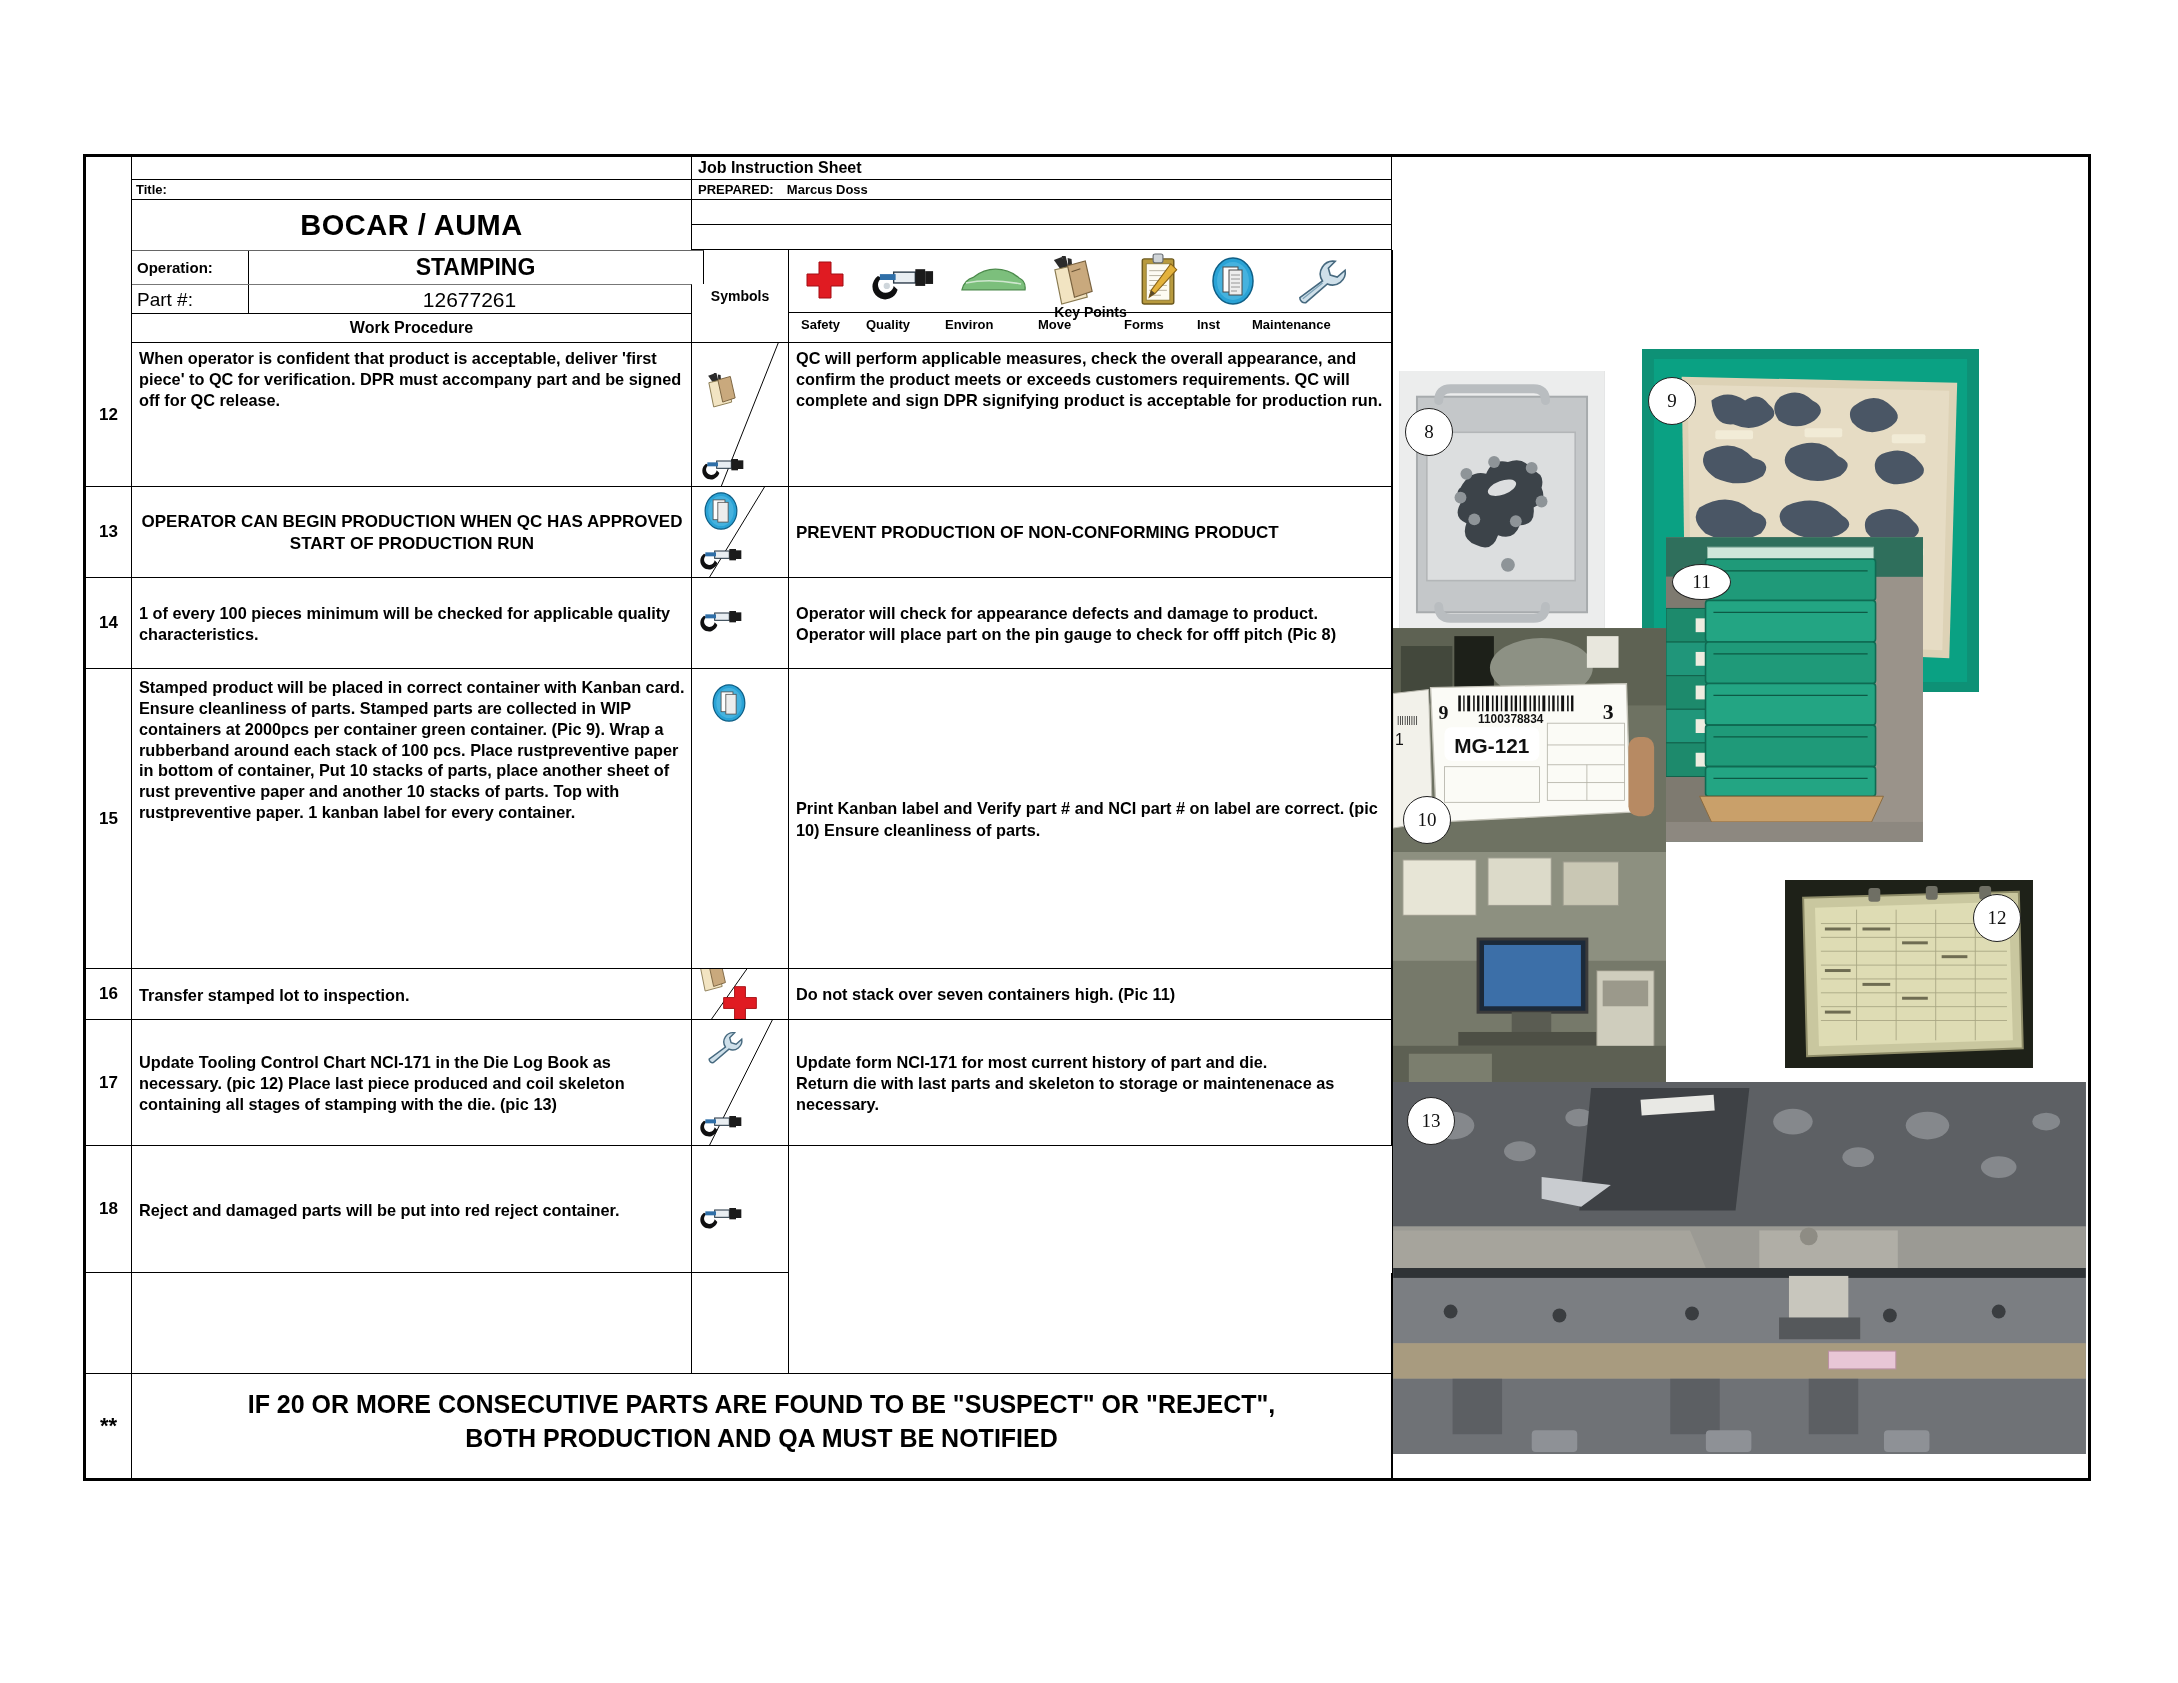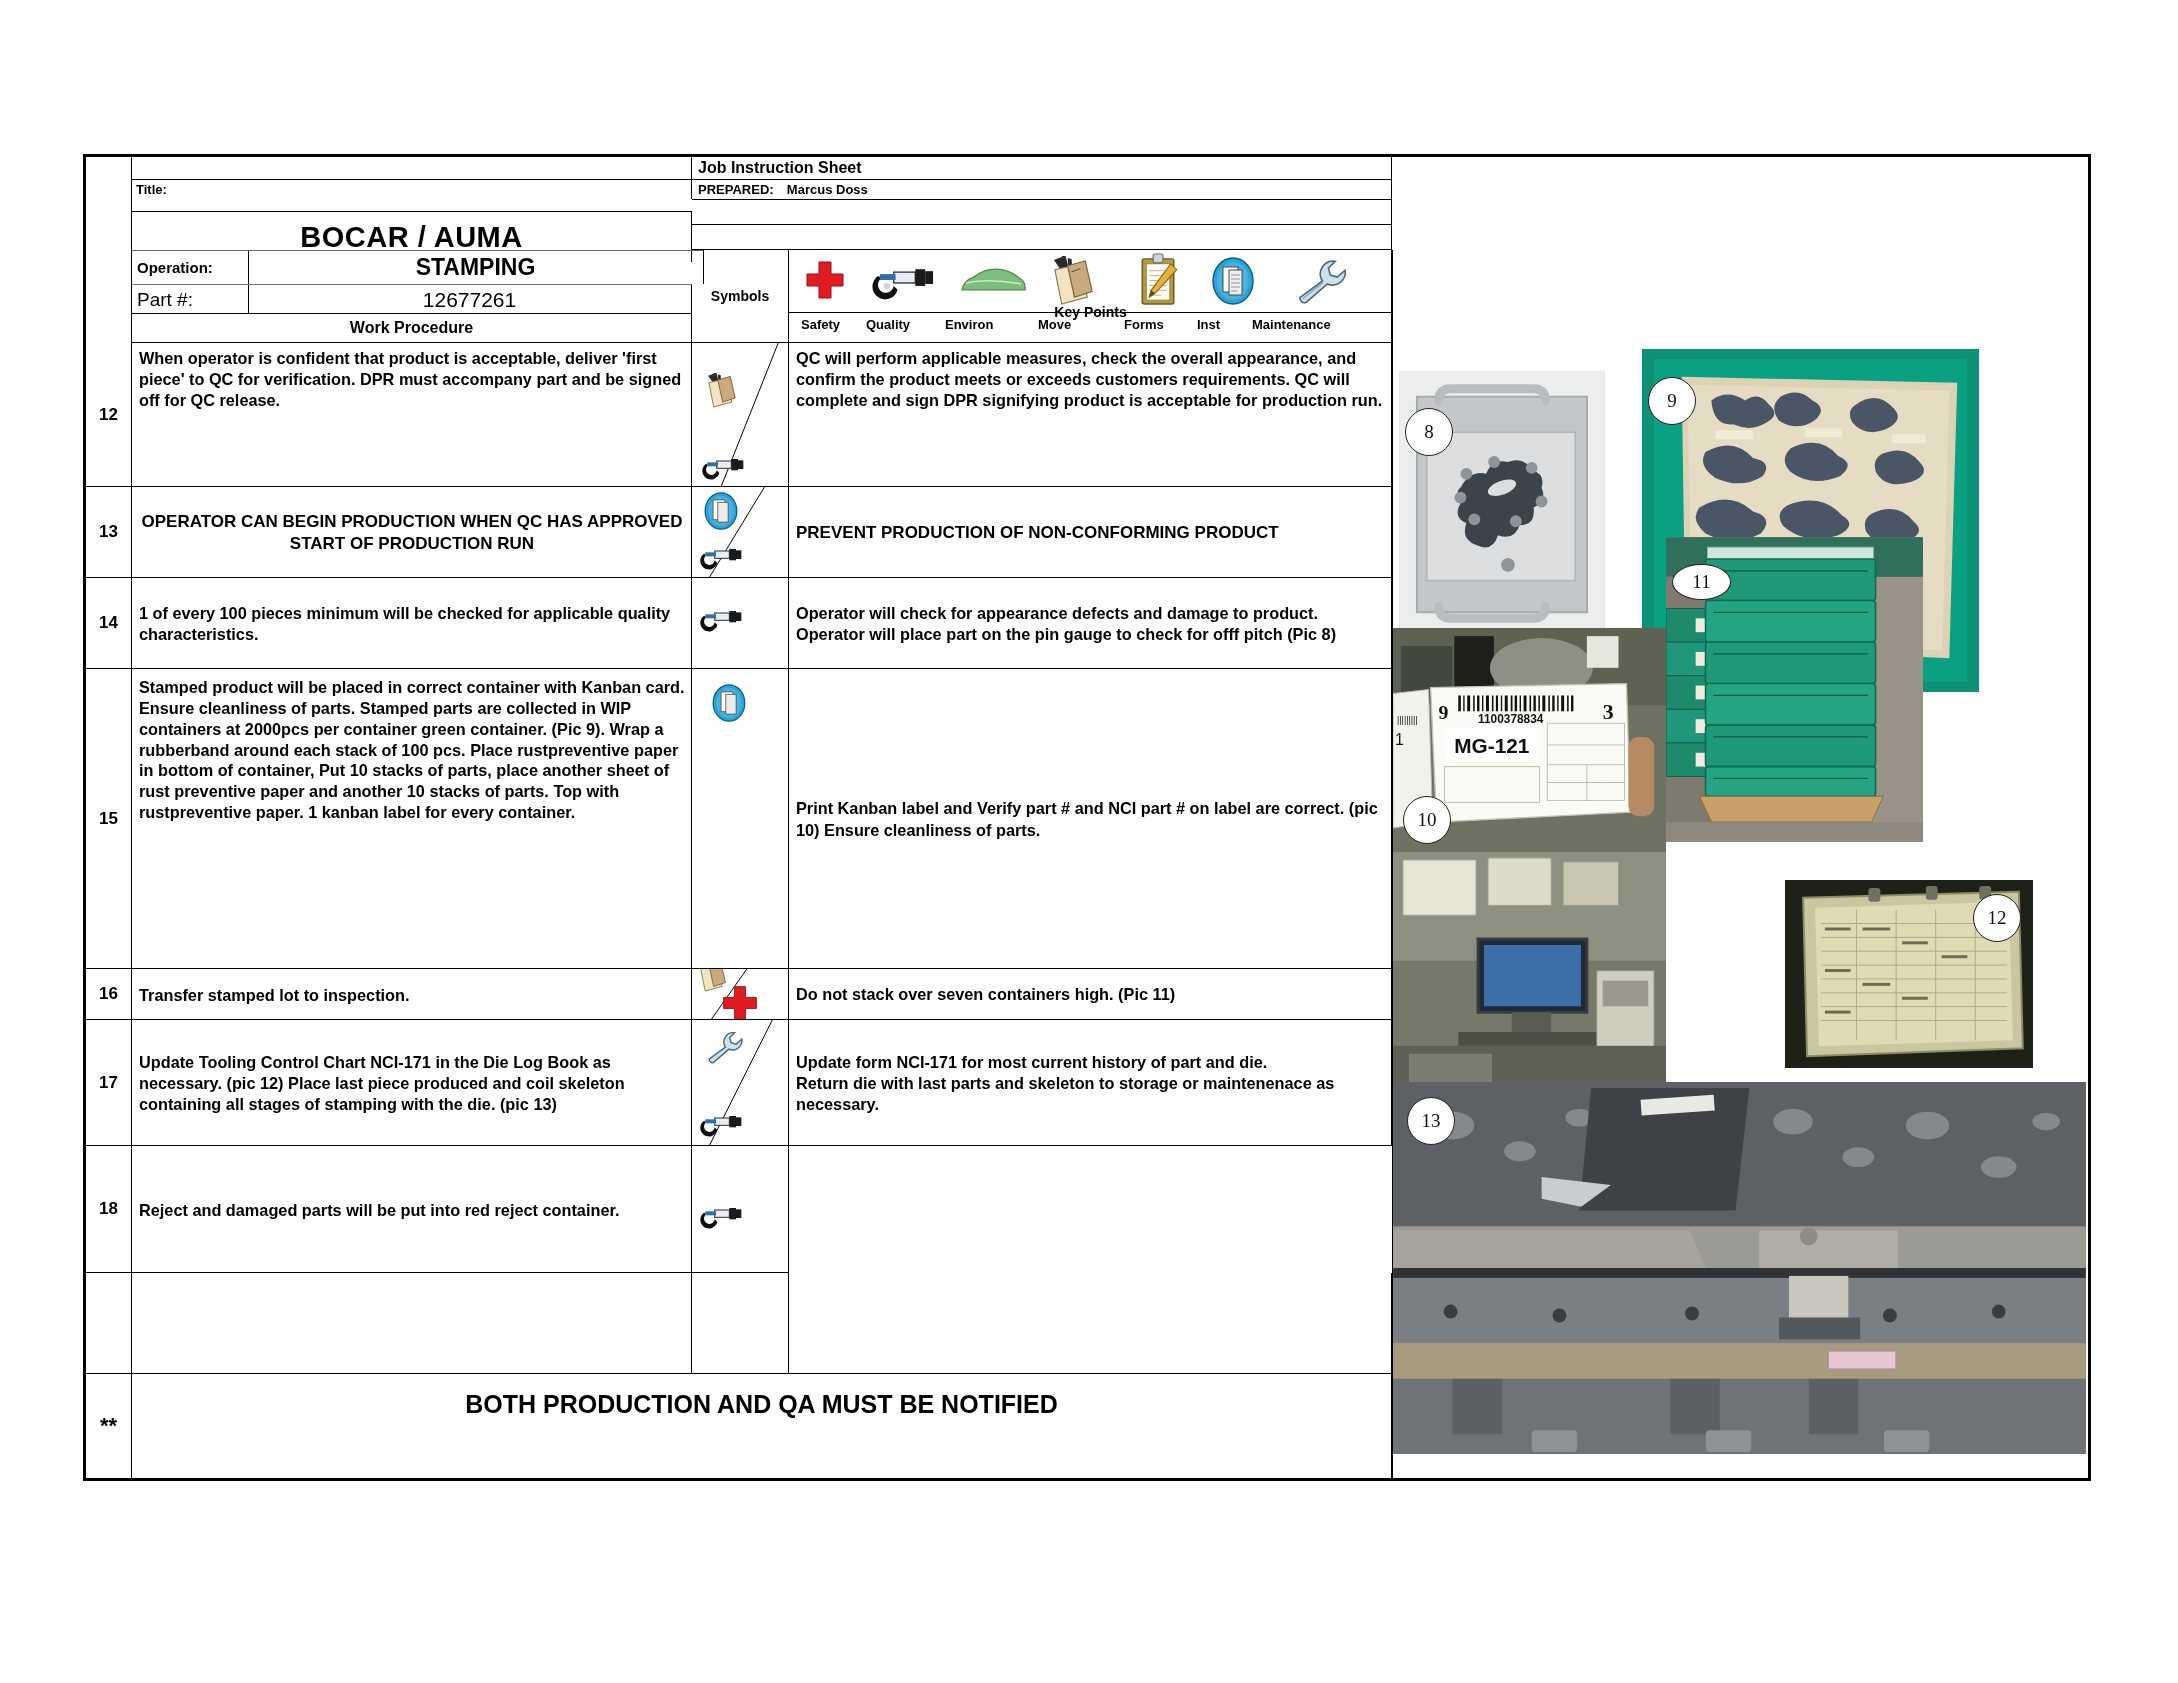--- a/index.html
+++ b/index.html
@@ -39,21 +39,21 @@
     position: absolute; left: 46px; top: 22px; width: 560px; height: 20px;
     border-top: 1.5px solid #000; border-right: 1.5px solid #000;
     font-size: 13px; font-weight: bold; padding-left: 4px; line-height: 20px;
     box-sizing: border-box;
   }
   #bigTitle {
     position: absolute; left: 46px; top: 42px; width: 560px; height: 51px;
     border-top: 1.5px solid #000; border-right: 1.5px solid #000;
     box-sizing: border-box;
     display: flex; align-items: center; justify-content: center;
-    font-size: 29px; font-weight: bold; letter-spacing: 0.5px; margin-top: 12px;
+    font-size: 29px; font-weight: bold; letter-spacing: 0.5px;
   }
   #numCol {
     position: absolute; left: 0; top: 0; width: 46px; height: 1321px;
     border-right: 1.5px solid #000;
     box-sizing: border-box;
   }
 
   #opLabel {
     position: absolute; left: 46px; top: 93px; width: 117px; height: 34px;
     border-top: 1.5px solid #666; border-right: 1.5px solid #000;
@@ -503,20 +503,21 @@
     </span>
   </div>
 
   <div class="rowNum" style="top:1116px;height:101px;"></div>
   <div class="rowProc" style="top:1116px;height:101px;"></div>
   <div class="rowSym" style="top:1116px;height:101px;"></div>
   <div class="rowKey" style="top:1116px;height:101px;"></div>
 
   <div id="warnNum" style="top:1217px;height:104px;">**</div>
   <div id="warnBody" style="top:1217px;height:104px;">
+    <div>IF 20 OR MORE CONSECUTIVE PARTS ARE FOUND TO BE "SUSPECT" OR "REJECT",</div>
     <div>BOTH PRODUCTION AND QA MUST BE NOTIFIED</div>
   </div>
 
   <div id="photoPane">
 
     <div class="photo img-die8" style="left:6px;top:121px;width:206px;height:265px;">
       <svg width="206" height="265" viewBox="0 0 208 268">
         <rect x="0" y="0" width="208" height="268" fill="#eceded"></rect>
         <rect x="18" y="26" width="172" height="218" fill="#c4c7c9" stroke="#a7abad" stroke-width="2"></rect>
         <rect x="28" y="62" width="150" height="150" fill="#dcdedf" stroke="#b3b6b8" stroke-width="1.6"></rect>

